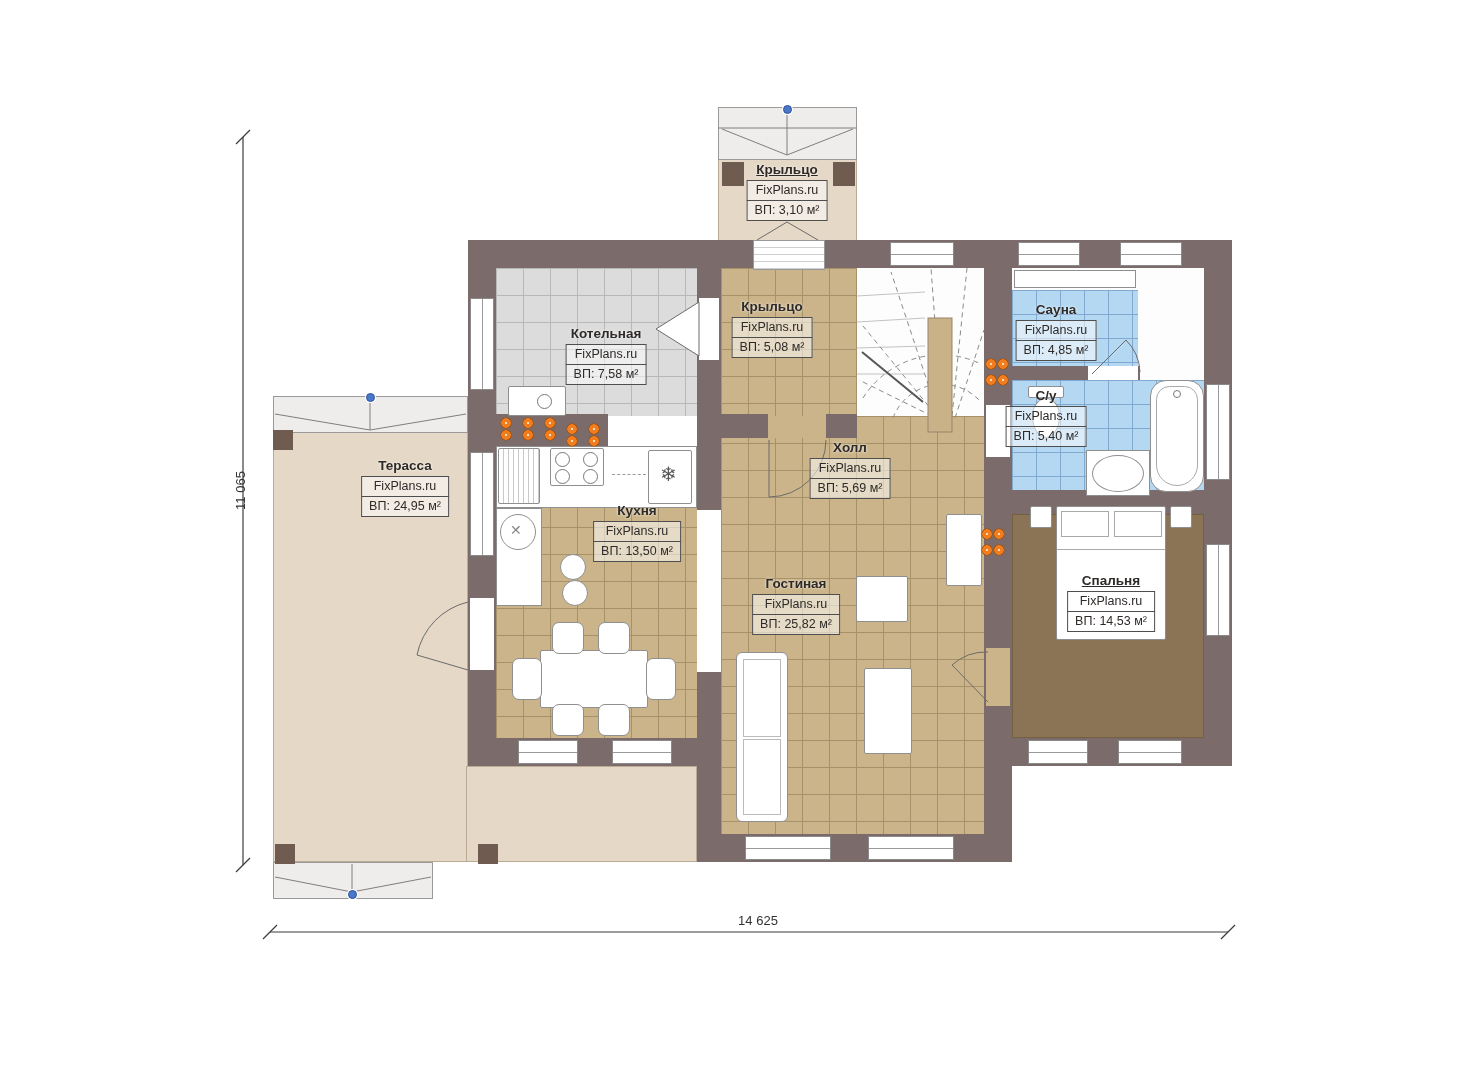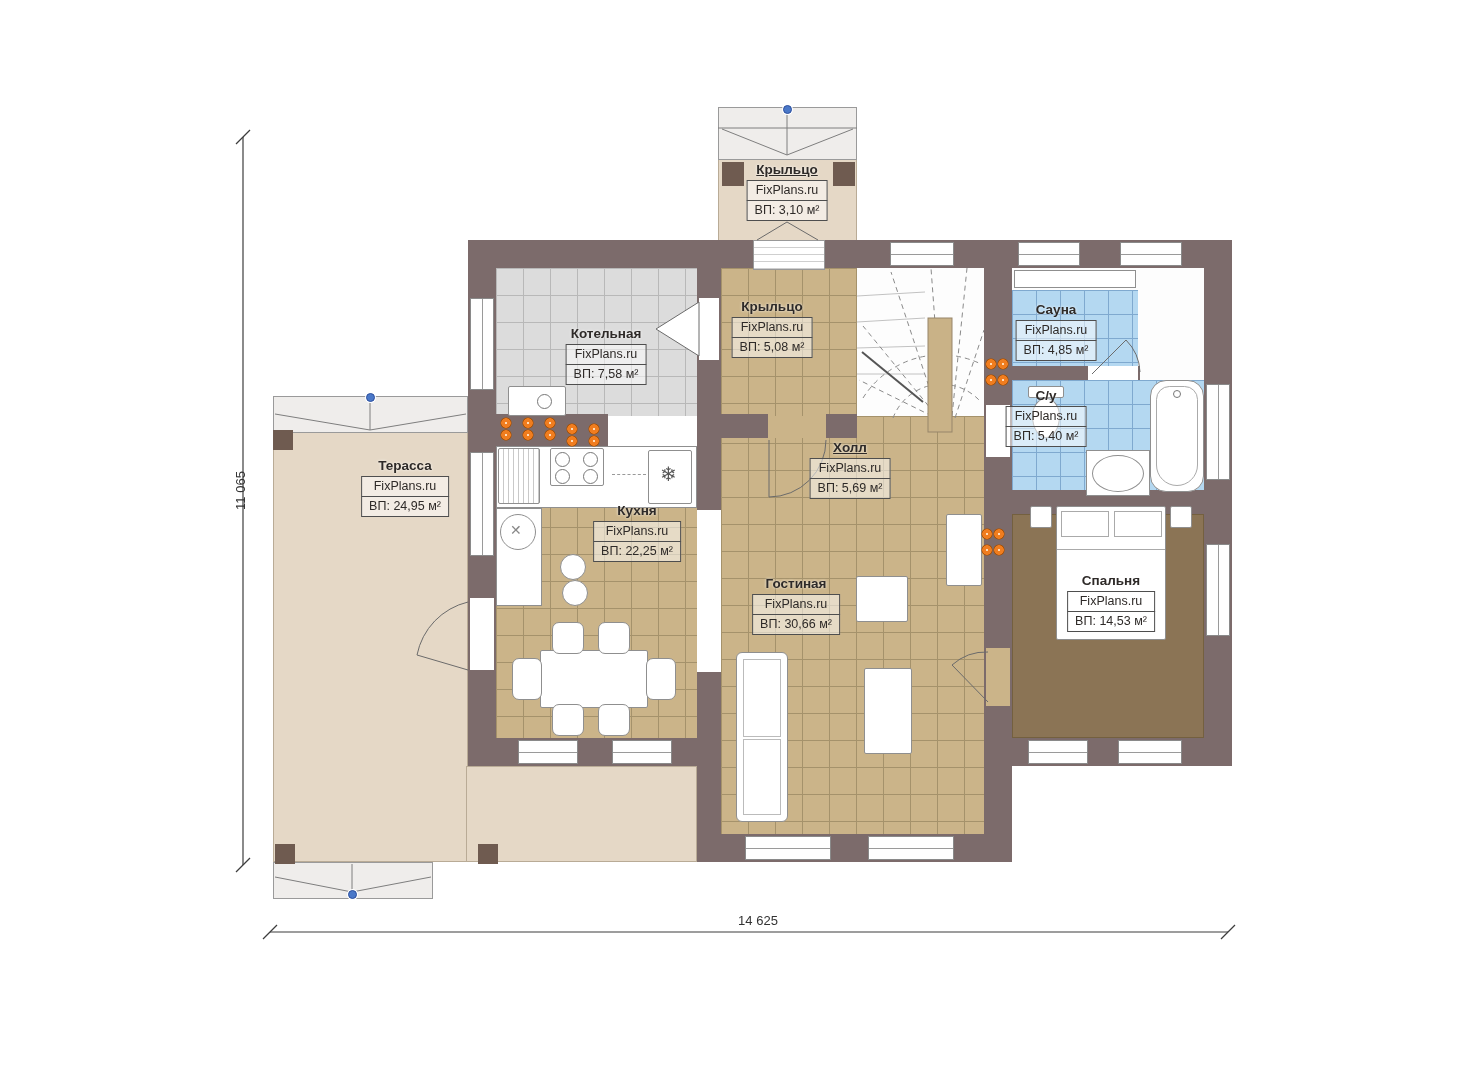--- a/index.html
+++ b/index.html
@@ -264,34 +264,34 @@
     <span class="lstack"><span class="lbox">FixPlans.ru</span><span class="lbox">ВП: 5,08 м²</span></span>
   </div>
   <div class="label" style="left:1056px;top:302px;">
     <div class="rname">Сауна</div>
     <span class="lstack"><span class="lbox">FixPlans.ru</span><span class="lbox">ВП: 4,85 м²</span></span>
   </div>
   <div class="label" style="left:1046px;top:388px;">
     <div class="rname">С/у</div>
     <span class="lstack"><span class="lbox">FixPlans.ru</span><span class="lbox">ВП: 5,40 м²</span></span>
   </div>
-  <div class="label" style="left:850px;top:440px;text-decoration:underline;">
+  <div class="label" style="left:850px;top:440px;">
     <div class="rname">Холл</div>
     <span class="lstack"><span class="lbox">FixPlans.ru</span><span class="lbox">ВП: 5,69 м²</span></span>
   </div>
   <div class="label" style="left:405px;top:458px;">
     <div class="rname">Терасса</div>
     <span class="lstack"><span class="lbox">FixPlans.ru</span><span class="lbox">ВП: 24,95 м²</span></span>
   </div>
   <div class="label" style="left:637px;top:503px;">
     <div class="rname">Кухня</div>
-    <span class="lstack"><span class="lbox">FixPlans.ru</span><span class="lbox">ВП: 22,25 м²</span></span>
+    <span class="lstack"><span class="lbox">FixPlans.ru</span><span class="lbox">ВП: 13,50 м²</span></span>
   </div>
   <div class="label" style="left:796px;top:576px;">
     <div class="rname">Гостиная</div>
-    <span class="lstack"><span class="lbox">FixPlans.ru</span><span class="lbox">ВП: 30,66 м²</span></span>
-  </div>
-  <div class="label" style="left:1111px;top:573px;">
+    <span class="lstack"><span class="lbox">FixPlans.ru</span><span class="lbox">ВП: 25,82 м²</span></span>
+  </div>
+  <div class="label" style="left:1111px;top:573px;text-decoration:underline;">
     <div class="rname">Спальня</div>
     <span class="lstack"><span class="lbox">FixPlans.ru</span><span class="lbox">ВП: 14,53 м²</span></span>
   </div>
 
 </div>
 
 </body></html>

